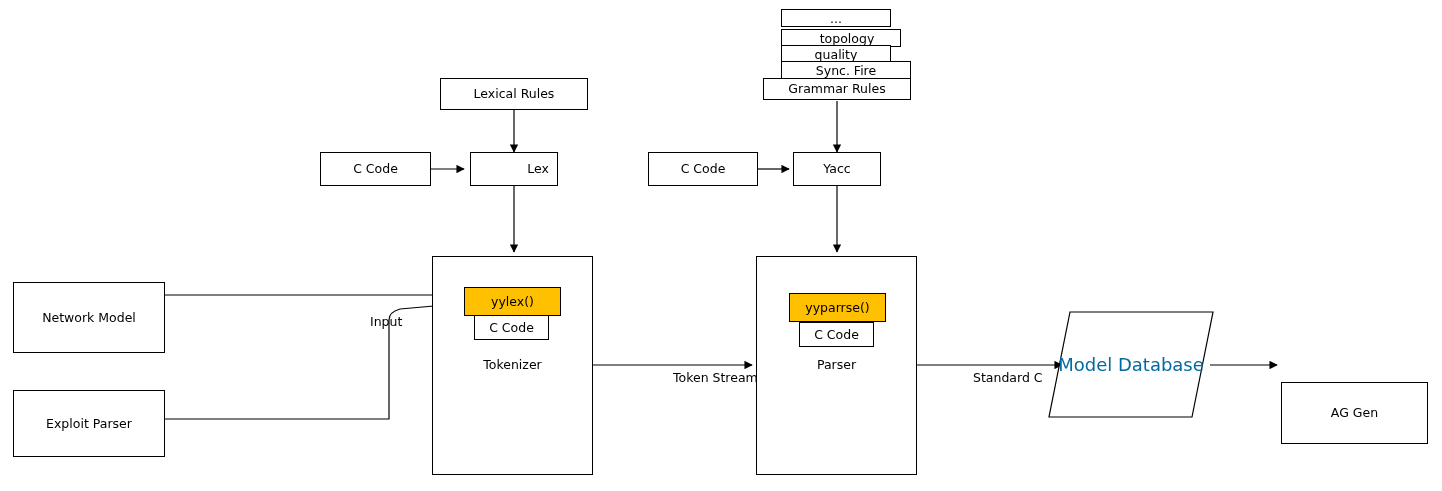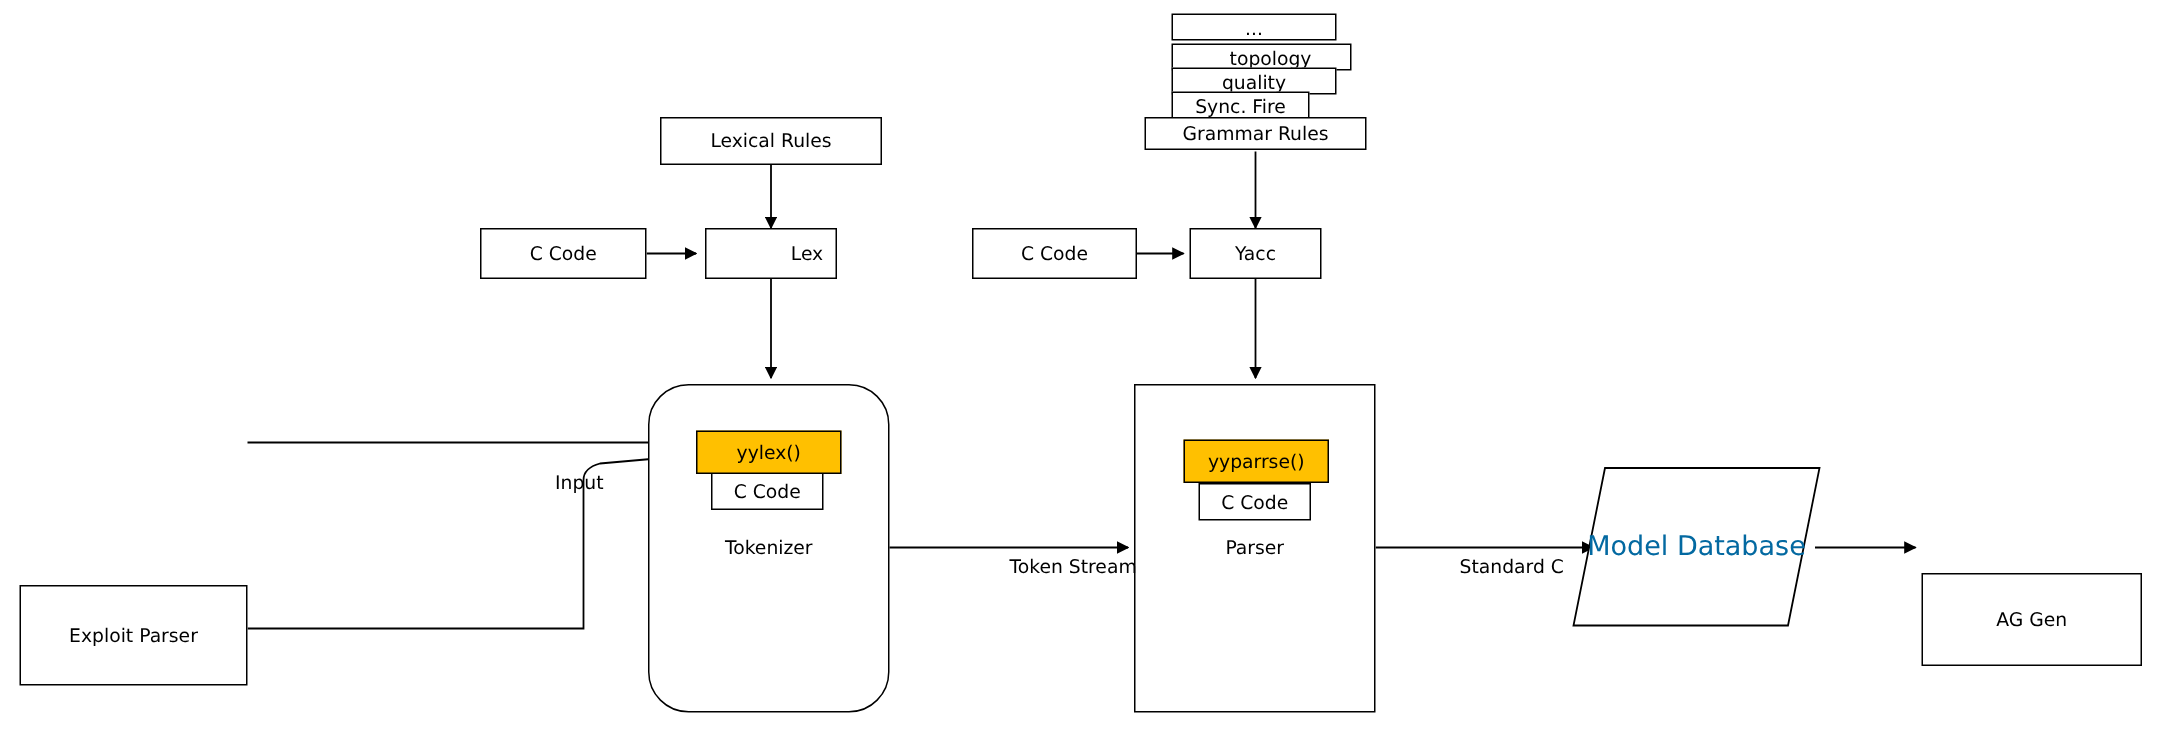--- a/index.html
+++ b/index.html
@@ -132,21 +132,21 @@
 
   <div class="stack-box" style="left:781px; top:9px; width:110px; height:18px;">
     <span>...</span>
   </div>
   <div class="stack-box" style="left:781px; top:29px; width:120px; height:18px;padding-left:12px;">
     <span>topology</span>
   </div>
   <div class="stack-box" style="left:781px; top:45px; width:110px; height:18px;">
     <span>quality</span>
   </div>
-  <div class="stack-box" style="left:781px; top:61px; width:92px; height:18px;">
+  <div class="stack-box" style="left:781px; top:61px; width:130px; height:18px;">
     <span>Sync. Fire</span>
   </div>
   <div class="node" style="left:763px; top:78px; width:148px; height:22px; z-index:2;">
     <span>Grammar Rules</span>
   </div>
 
   <div class="node" style="left:440px; top:78px; width:148px; height:32px;">
     <span>Lexical Rules</span>
   </div>
 
@@ -157,25 +157,28 @@
     <span>Lex</span>
   </div>
 
   <div class="node" style="left:648px; top:152px; width:110px; height:34px;">
     <span>C Code</span>
   </div>
   <div class="node" style="left:793px; top:152px; width:88px; height:34px;">
     <span>Yacc</span>
   </div>
 
+  <div class="node" style="left:13px; top:282px; width:152px; height:71px;">
+    <span>Network Model</span>
+  </div>
   <div class="node" style="left:13px; top:390px; width:152px; height:67px;">
     <span>Exploit Parser</span>
   </div>
 
-  <div class="node container" style="left:432px; top:256px; width:161px; height:219px;border-radius:27px;">
+  <div class="node container" style="left:432px; top:256px; width:161px; height:219px;">
     <div class="container-title" style="top:101px;">Tokenizer</div>
   </div>
   <div class="node" style="left:474px; top:315px; width:75px; height:25px; z-index:2;">
     <span>C Code</span>
   </div>
   <div class="node highlight" style="left:464px; top:287px; width:97px; height:29px;">
     <span>yylex()</span>
   </div>
 
   <div class="node container" style="left:756px; top:256px; width:161px; height:219px;">

